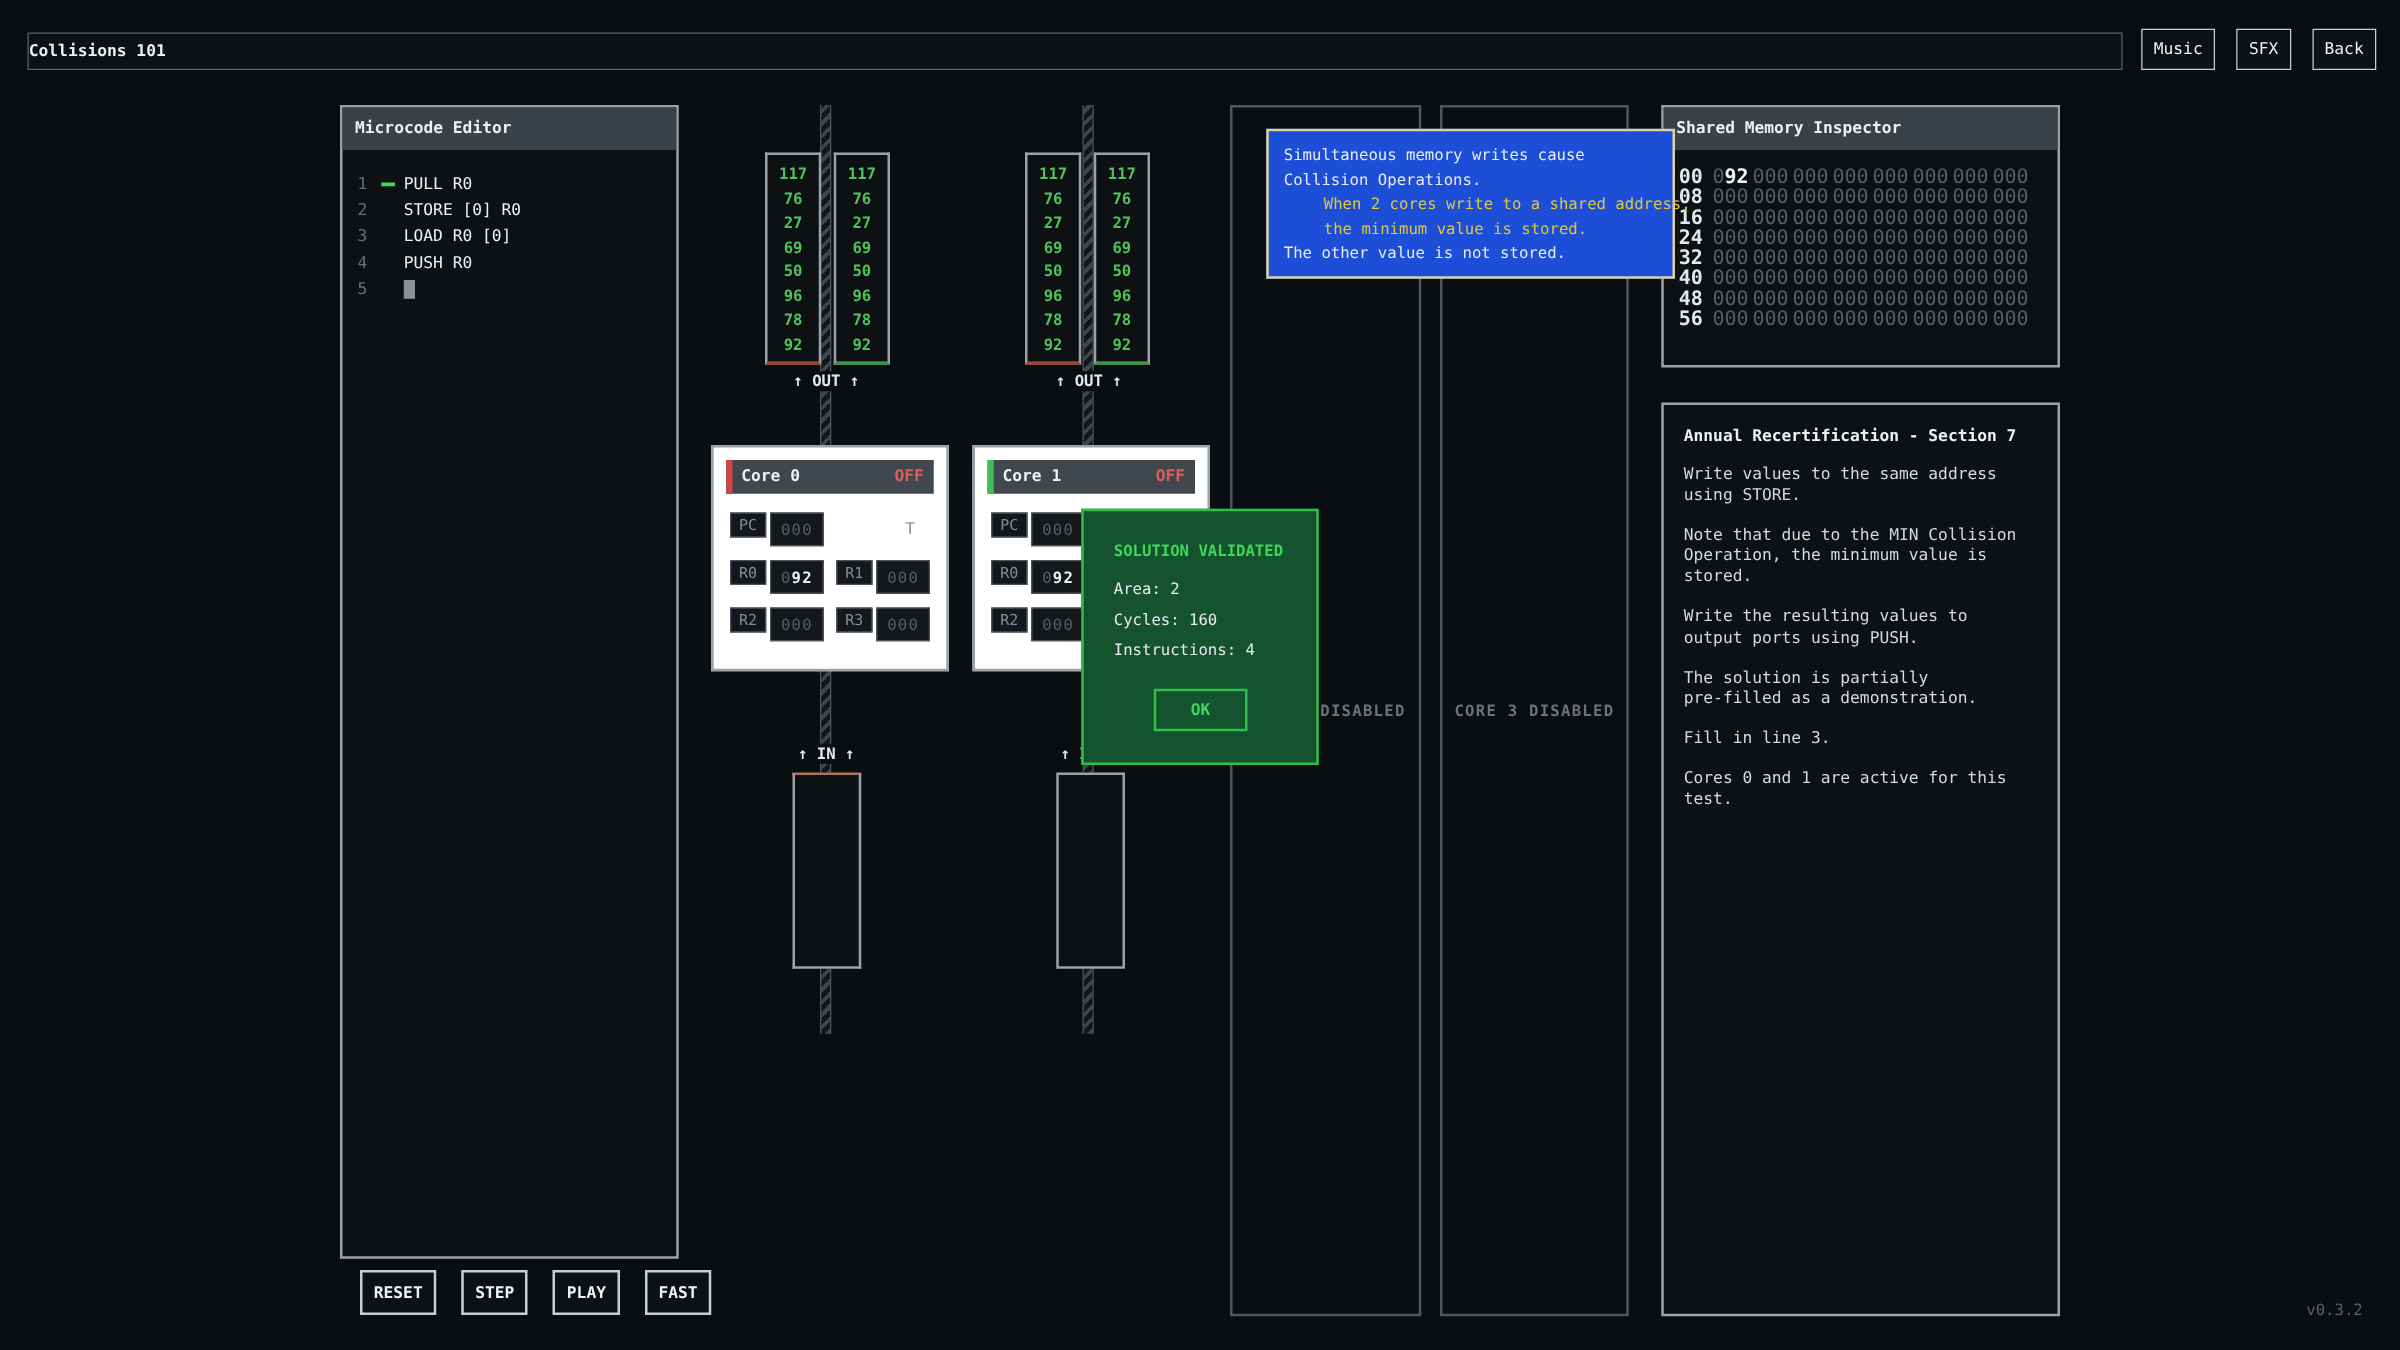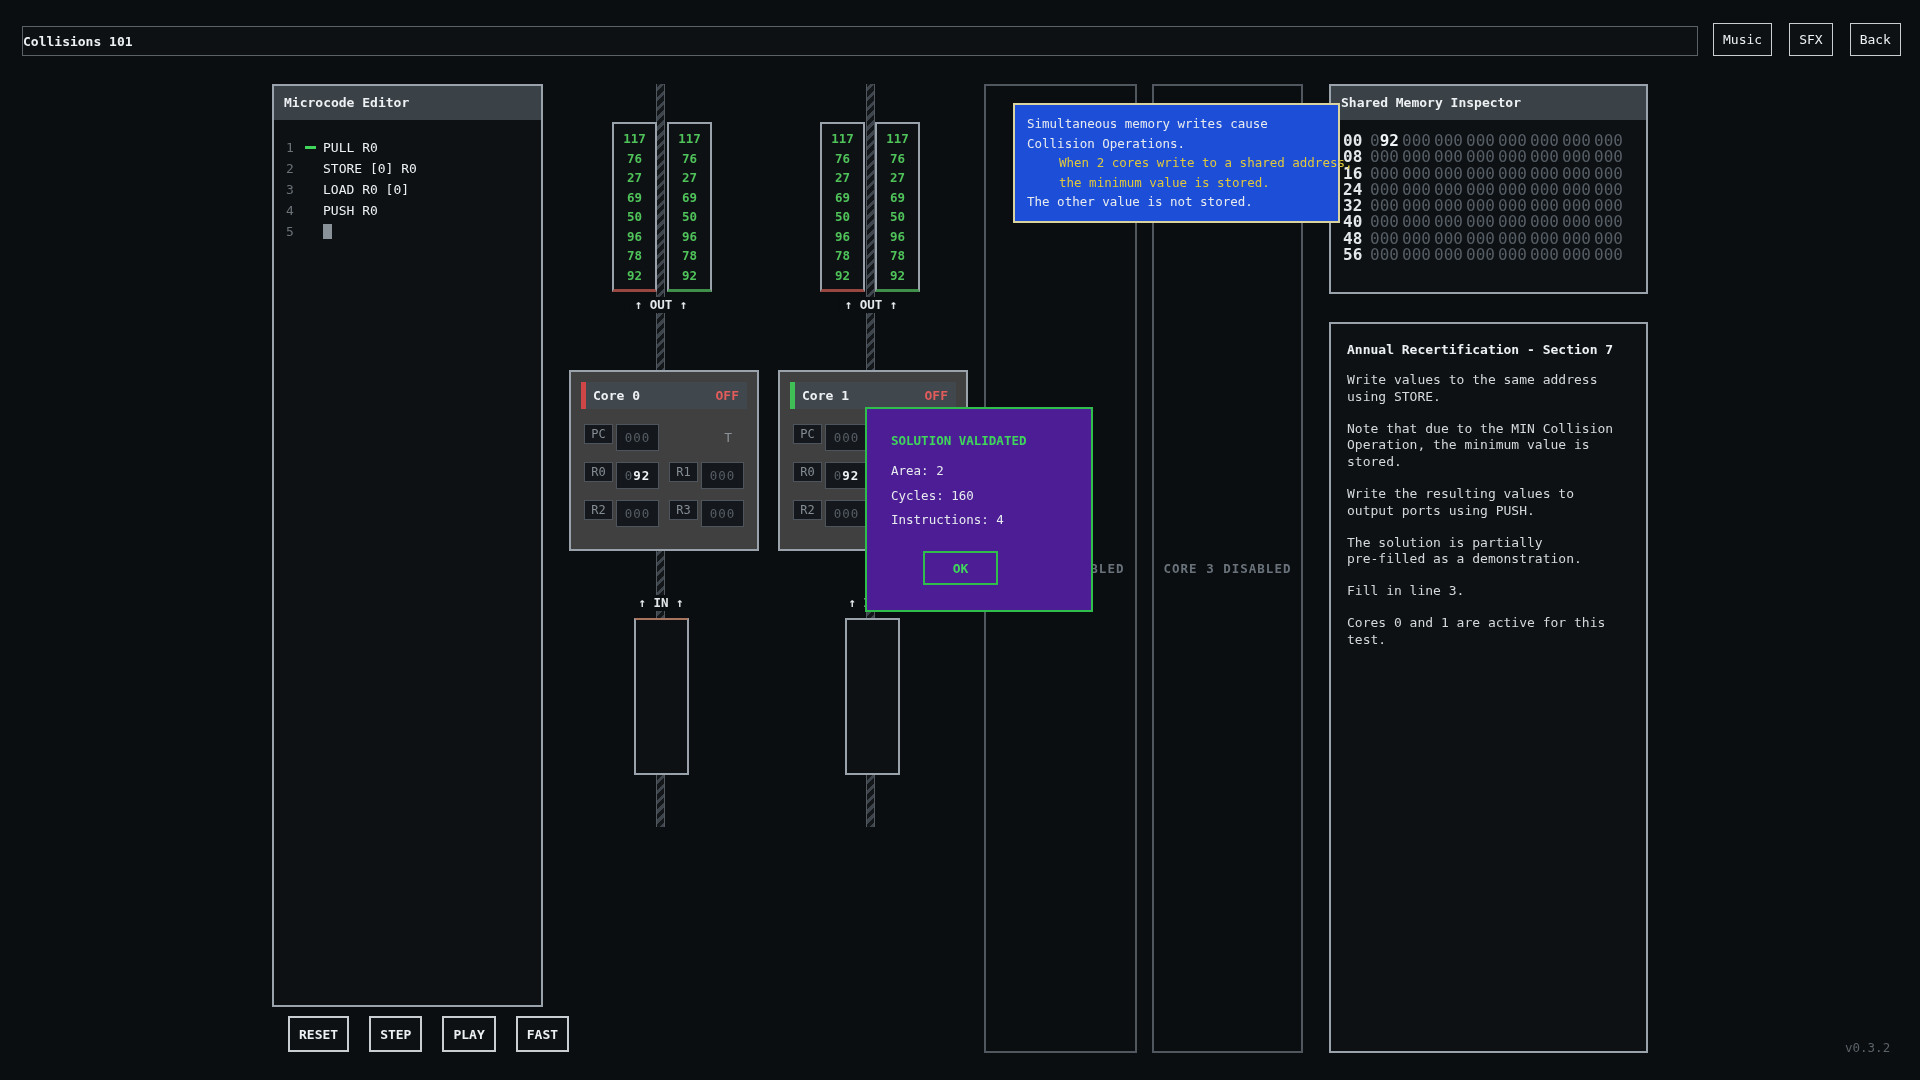--- a/index.html
+++ b/index.html
@@ -64,21 +64,21 @@
   .out-col.act { border-bottom-color:#3f8f4a; }
   .out-val { text-align:center; color:#4fc35a; font-weight:bold; font-size:12.5px; line-height:19.5px; }
 
   .port-label {
     position:absolute; transform:translateX(-50%); z-index:3;
     background:#0b0e11; padding:0 5px; color:#e4e8ea; font-weight:bold;
     font-size:12.5px; line-height:16px; white-space:pre;
   }
 
   
-  .core-box { position:absolute; top:370px; width:190px; height:181px; border:2px solid #9aa3ab; background:#404040; z-index:2; }
+  .core-box { position:absolute; top:356px; width:190px; height:181px; border:2px solid #9aa3ab; background:#ffffff; z-index:2; }
   #core-0 { left:569px; }
   #core-1 { left:778px; }
   .core-header { margin:10px 10px 0; height:27px; background:#40474d; display:flex; align-items:center; }
   .core-indicator { width:5px; height:27px; margin-right:7px; }
   .core-indicator.red { background:#d04545; }
   .core-indicator.green { background:#3fbf55; }
   .core-name { color:#eef1f3; font-weight:bold; font-size:13px; flex:1; }
   .core-status { color:#e25c5c; font-weight:bold; font-size:13px; margin-right:8px; }
   .reg-grid { display:grid; grid-template-columns:77px 77px; column-gap:8px; row-gap:11px; padding:15px 0 0 13px; }
   .reg { display:flex; gap:3px; }
@@ -123,22 +123,22 @@
   .mem-addr { color:#e4e8ea; font-weight:bold; width:17px; }
   .mem-cell { width:22px; }
 
   
   #instructions-panel { left:1329px; top:322px; width:319px; height:731px; padding:18px 16px; }
   .instr-title { color:#eef1f3; font-weight:bold; font-size:13px; margin-bottom:15px; }
   .para { color:#d5d9dc; font-size:13px; line-height:16.8px; margin-bottom:15px; white-space:pre-line; }
 
   
   #modal {
-    position:absolute; left:865px; top:407px; width:228px; height:205px; z-index:50;
-    background:#4c1d95; border:2px solid #2fbe4b; padding:24px 0 0 24px;
+    position:absolute; left:865px; top:407px; width:190px; height:205px; z-index:50;
+    background:#14532d; border:2px solid #2fbe4b; padding:24px 0 0 24px;
   }
   .modal-title { color:#3fd65b; font-weight:bold; font-size:12.5px; margin-bottom:11px; }
   .stat { color:#e8ecef; font-size:12.5px; line-height:24.5px; }
   .ok-btn {
     position:absolute; left:56px; top:142px; width:75px; height:34px;
     background:transparent; border:2px solid #2fbe4b; color:#3fd65b;
     font-weight:bold; font-size:13px; font-family:inherit; cursor:pointer;
   }
 
   #version { position:absolute; left:1845px; top:1040px; color:#5a6268; font-size:12.5px; }

